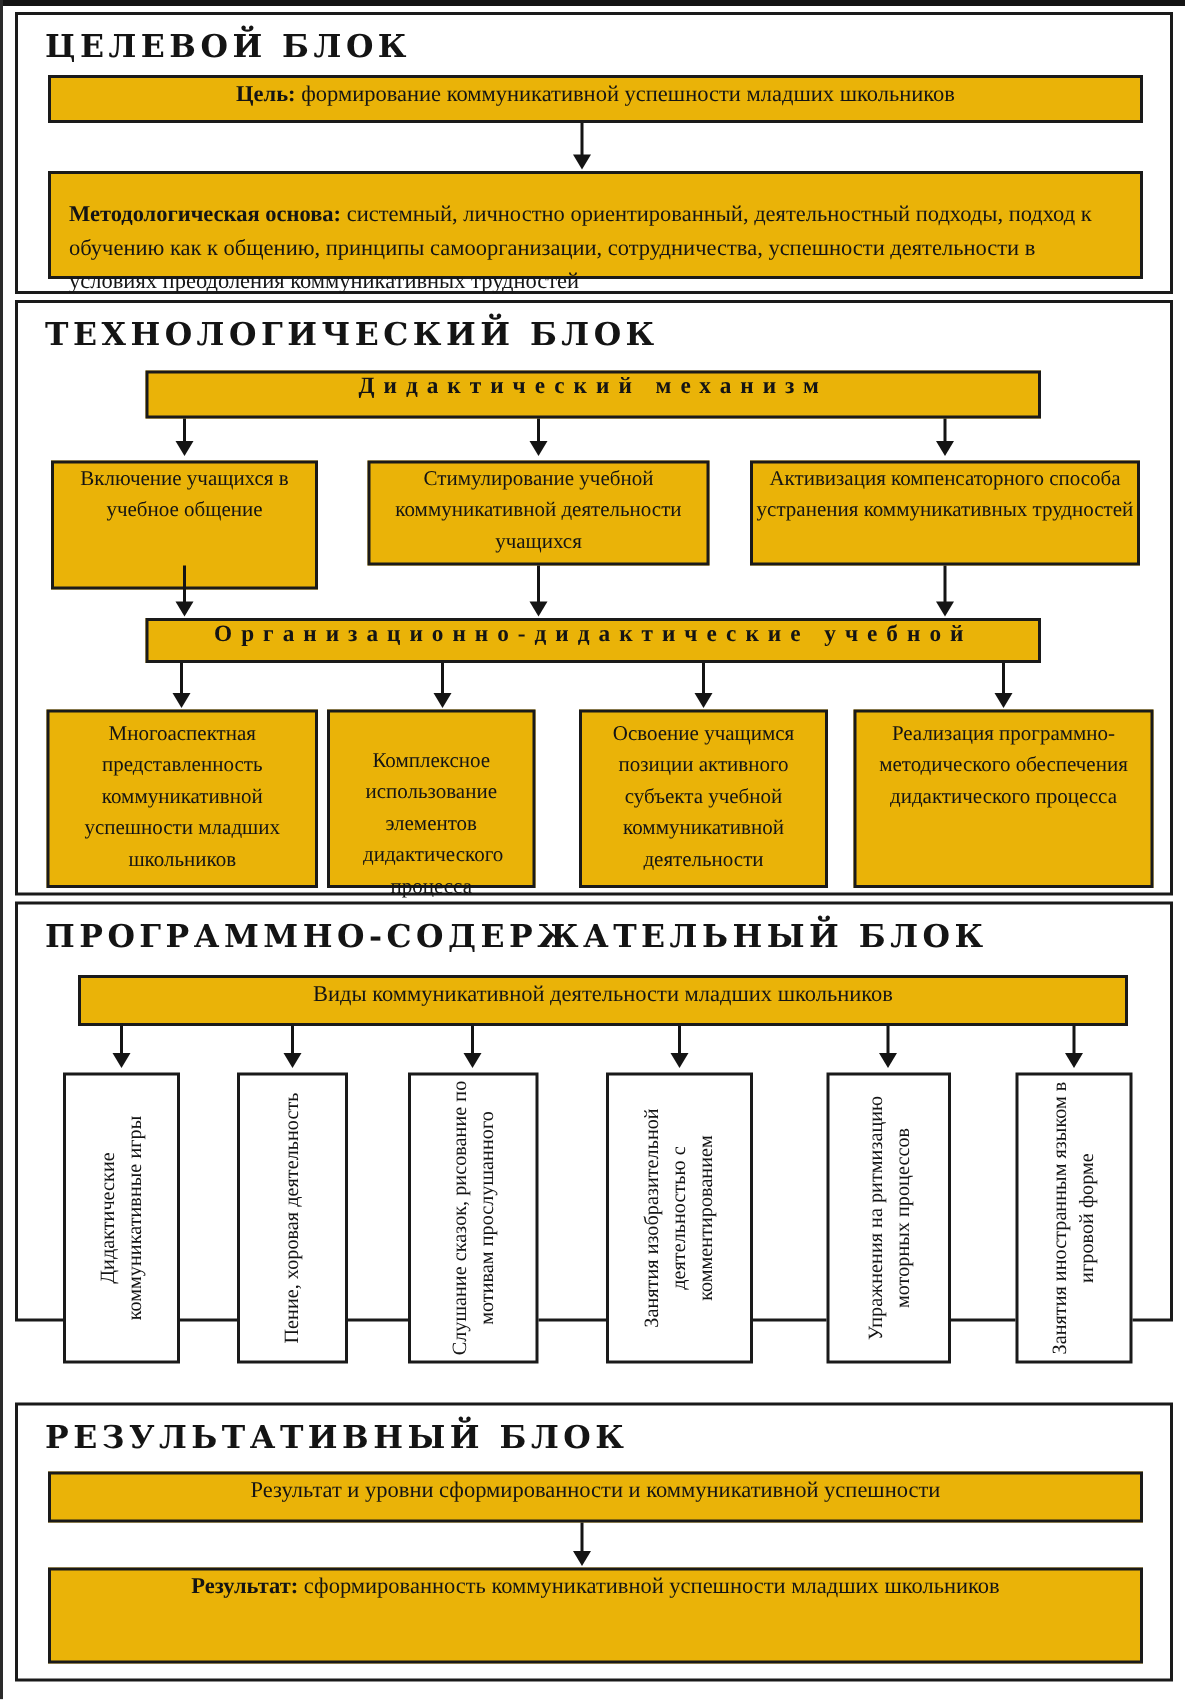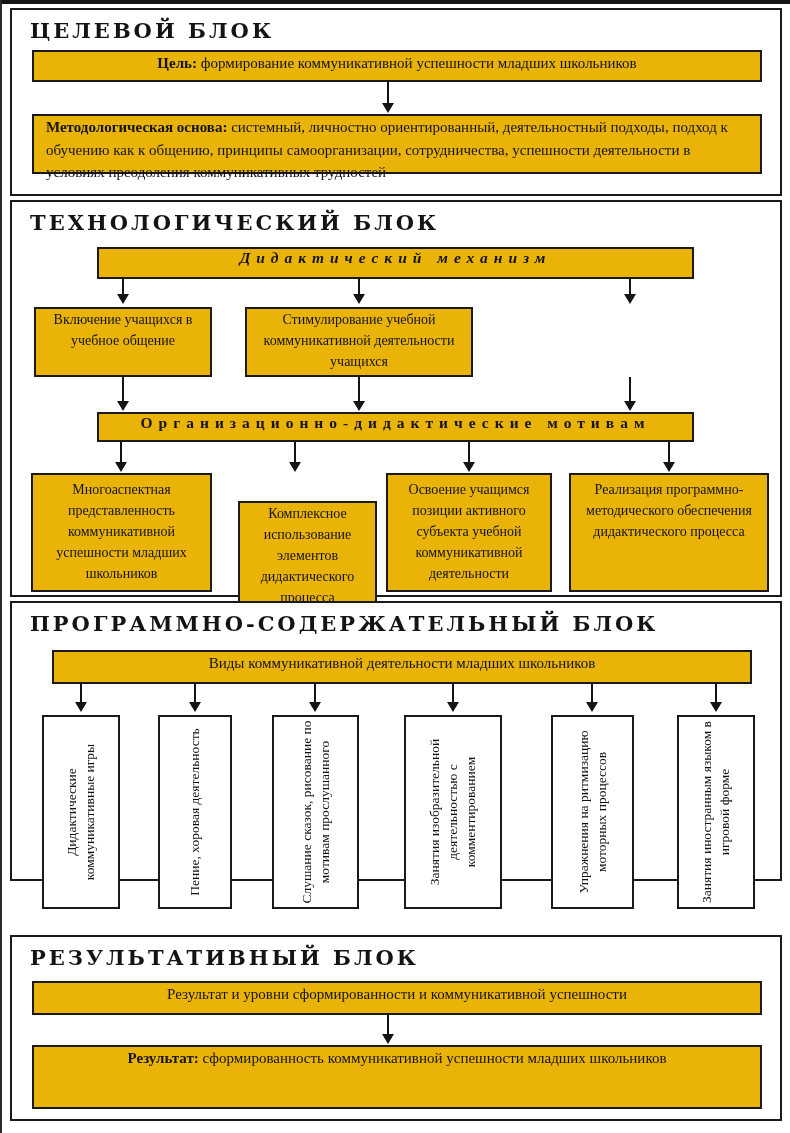--- a/index.html
+++ b/index.html
@@ -37,63 +37,66 @@
 
     <div class="box txt15" style="left:20px;top:40px;width:730px;height:32px;">
       <div class="inner">
         <span class="b">Цель:</span>
         <span>формирование коммуникативной успешности младших школьников</span>
       </div>
     </div>
 
     <div class="arrow" style="left:375px;top:72px;height:22px;"></div>
 
-    <div class="box txt15 leftalign" style="left:20px;top:104px;width:730px;height:60px;padding:0 12px;">
+    <div class="box txt15 leftalign" style="left:20px;top:104px;width:730px;height:72px;padding:16px 12px;">
       <div class="inner" style="text-align:left;">
         <span class="b">Методологическая основа:</span>
         <span>системный, личностно ориентированный, деятельностный подходы, подход к обучению как к общению, принципы самоорганизации, сотрудничества, успешности деятельности в условиях преодоления коммуникативных трудностей</span>
       </div>
     </div>
   </section>
 
   <section class="block" style="top:200px;height:397px;">
     <h2 class="btitle">ТЕХНОЛОГИЧЕСКИЙ БЛОК</h2>
 
-    <div class="box bar" style="left:85px;top:45px;width:597px;height:32px;font-style:italic;">
+    <div class="box bar" style="left:85px;top:45px;width:597px;height:32px;">
       <div class="inner">Дидактический механизм</div>
     </div>
 
     <div class="arrow" style="left:110px;top:77px;height:16px;"></div>
     <div class="arrow" style="left:346px;top:77px;height:16px;"></div>
     <div class="arrow" style="left:617px;top:77px;height:16px;"></div>
 
-    <div class="box txt14" style="left:22px;top:105px;width:178px;height:70px;">
+    <div class="box txt14" style="left:22px;top:105px;width:178px;height:86px;">
       <div class="inner">Включение учащихся в учебное общение</div>
     </div>
     <div class="box txt14" style="left:233px;top:105px;width:228px;height:70px;">
       <div class="inner">Стимулирование учебной коммуникативной деятельности учащихся</div>
+    </div>
+    <div class="box txt14" style="left:488px;top:105px;width:260px;height:70px;">
+      <div class="inner">Активизация компенсаторного способа устранения коммуникативных трудностей</div>
     </div>
 
     <div class="arrow" style="left:110px;top:175px;height:25px;"></div>
     <div class="arrow" style="left:346px;top:175px;height:25px;"></div>
     <div class="arrow" style="left:617px;top:175px;height:25px;"></div>
 
     <div class="box bar" style="left:85px;top:210px;width:597px;height:30px;">
-      <div class="inner">Организационно-дидактические мотивам</div>
+      <div class="inner">Организационно-дидактические учебной</div>
     </div>
 
     <div class="arrow" style="left:108px;top:240px;height:21px;"></div>
     <div class="arrow" style="left:282px;top:240px;height:21px;"></div>
     <div class="arrow" style="left:456px;top:240px;height:21px;"></div>
     <div class="arrow" style="left:656px;top:240px;height:21px;"></div>
 
     <div class="box txt14" style="left:19px;top:271px;width:181px;height:119px;padding:4px;">
       <div class="inner">Многоаспектная представленность коммуникативной успешности младших школьников</div>
     </div>
-    <div class="box txt14" style="left:226px;top:271px;width:139px;height:119px;padding:0;margin-top:28px;">
+    <div class="box txt14" style="left:206px;top:271px;width:139px;height:119px;padding:22px;">
       <div class="inner">Комплексное использование элементов дидактического процесса</div>
     </div>
     <div class="box txt14" style="left:374px;top:271px;width:166px;height:119px;padding:4px;">
       <div class="inner">Освоение учащимся позиции активного субъекта учебной коммуникативной деятельности</div>
     </div>
     <div class="box txt14" style="left:557px;top:271px;width:200px;height:119px;padding:4px;">
       <div class="inner">Реализация программно-методического обеспечения дидактического процесса</div>
     </div>
   </section>
 

